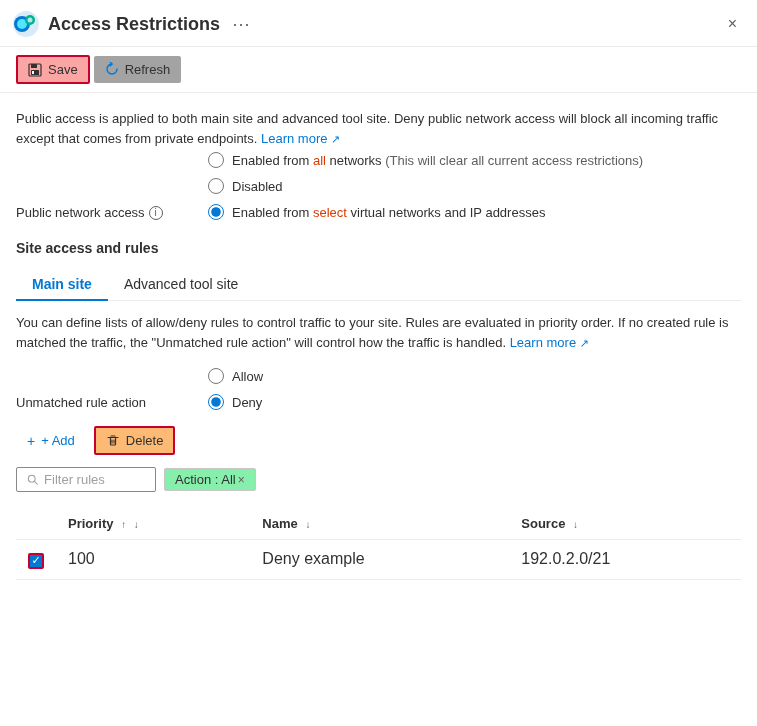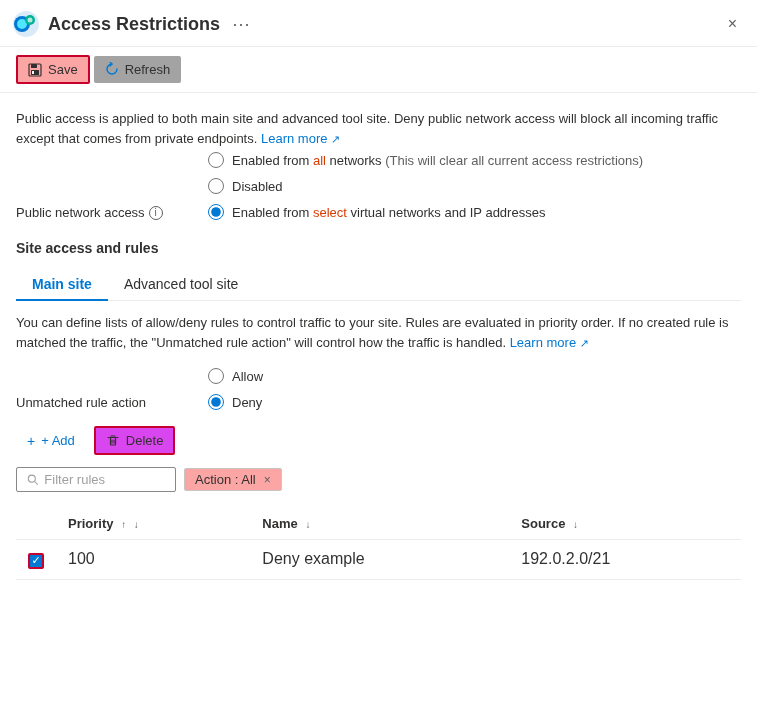--- a/index.html
+++ b/index.html
@@ -59,39 +59,39 @@
     .description-text { font-size: 13px; color: #323130; line-height: 1.5; margin-bottom: 16px; }
 
     .action-buttons { display: flex; gap: 8px; margin-bottom: 12px; align-items: center; }
     .action-btn {
       display: flex; align-items: center; gap: 6px;
       padding: 5px 10px; border: 1px solid transparent; background: #fff;
       cursor: pointer; font-size: 13px; color: #323130; border-radius: 2px;
     }
     .action-btn-delete {
       display: flex; align-items: center; gap: 6px;
-      padding: 5px 10px; border: 2px solid #c8002d; background: #d946ef;
+      padding: 5px 10px; border: 2px solid #c8002d; background: #fdba74;
       cursor: pointer; font-size: 13px; color: #323130; border-radius: 2px;
     }
 
     .filter-bar { display: flex; align-items: center; gap: 8px; margin-bottom: 16px; }
     .filter-input {
       display: flex; align-items: center; gap: 6px;
       border: 1px solid #8a8886; padding: 4px 10px; border-radius: 2px;
-      width: 160px;
+      width: 140px;
       justify-content: space-between;
     }
     .filter-input input {
       border: none; outline: none; font-size: 13px; width: 100%; color: #323130;
     }
     .filter-input input::placeholder { color: #a19f9d; }
 
     .tag {
-      display: flex; align-items: center; gap: 6px;
-      background: #fca5a5; border: 1px solid #c8c6c4;
+      display: flex; align-items: center; 
+      background: #86efac; border: 1px solid #c8c6c4;
       padding: 3px 10px; border-radius: 2px; font-size: 13px;
     }
     .tag-close { cursor: pointer; color: #605e5c; font-size: 12px; margin-left: 2px; }
 
     .table { width: 100%; border-collapse: collapse; }
     .table th {
       text-align: left; padding: 8px 12px; font-size: 13px; font-weight: 600;
       color: #323130; border-bottom: 1px solid #edebe9; background: #fff;
     }
     .table td { padding: 10px 12px; font-size: 16px; color: #323130; border-bottom: 1px solid #edebe9; }

